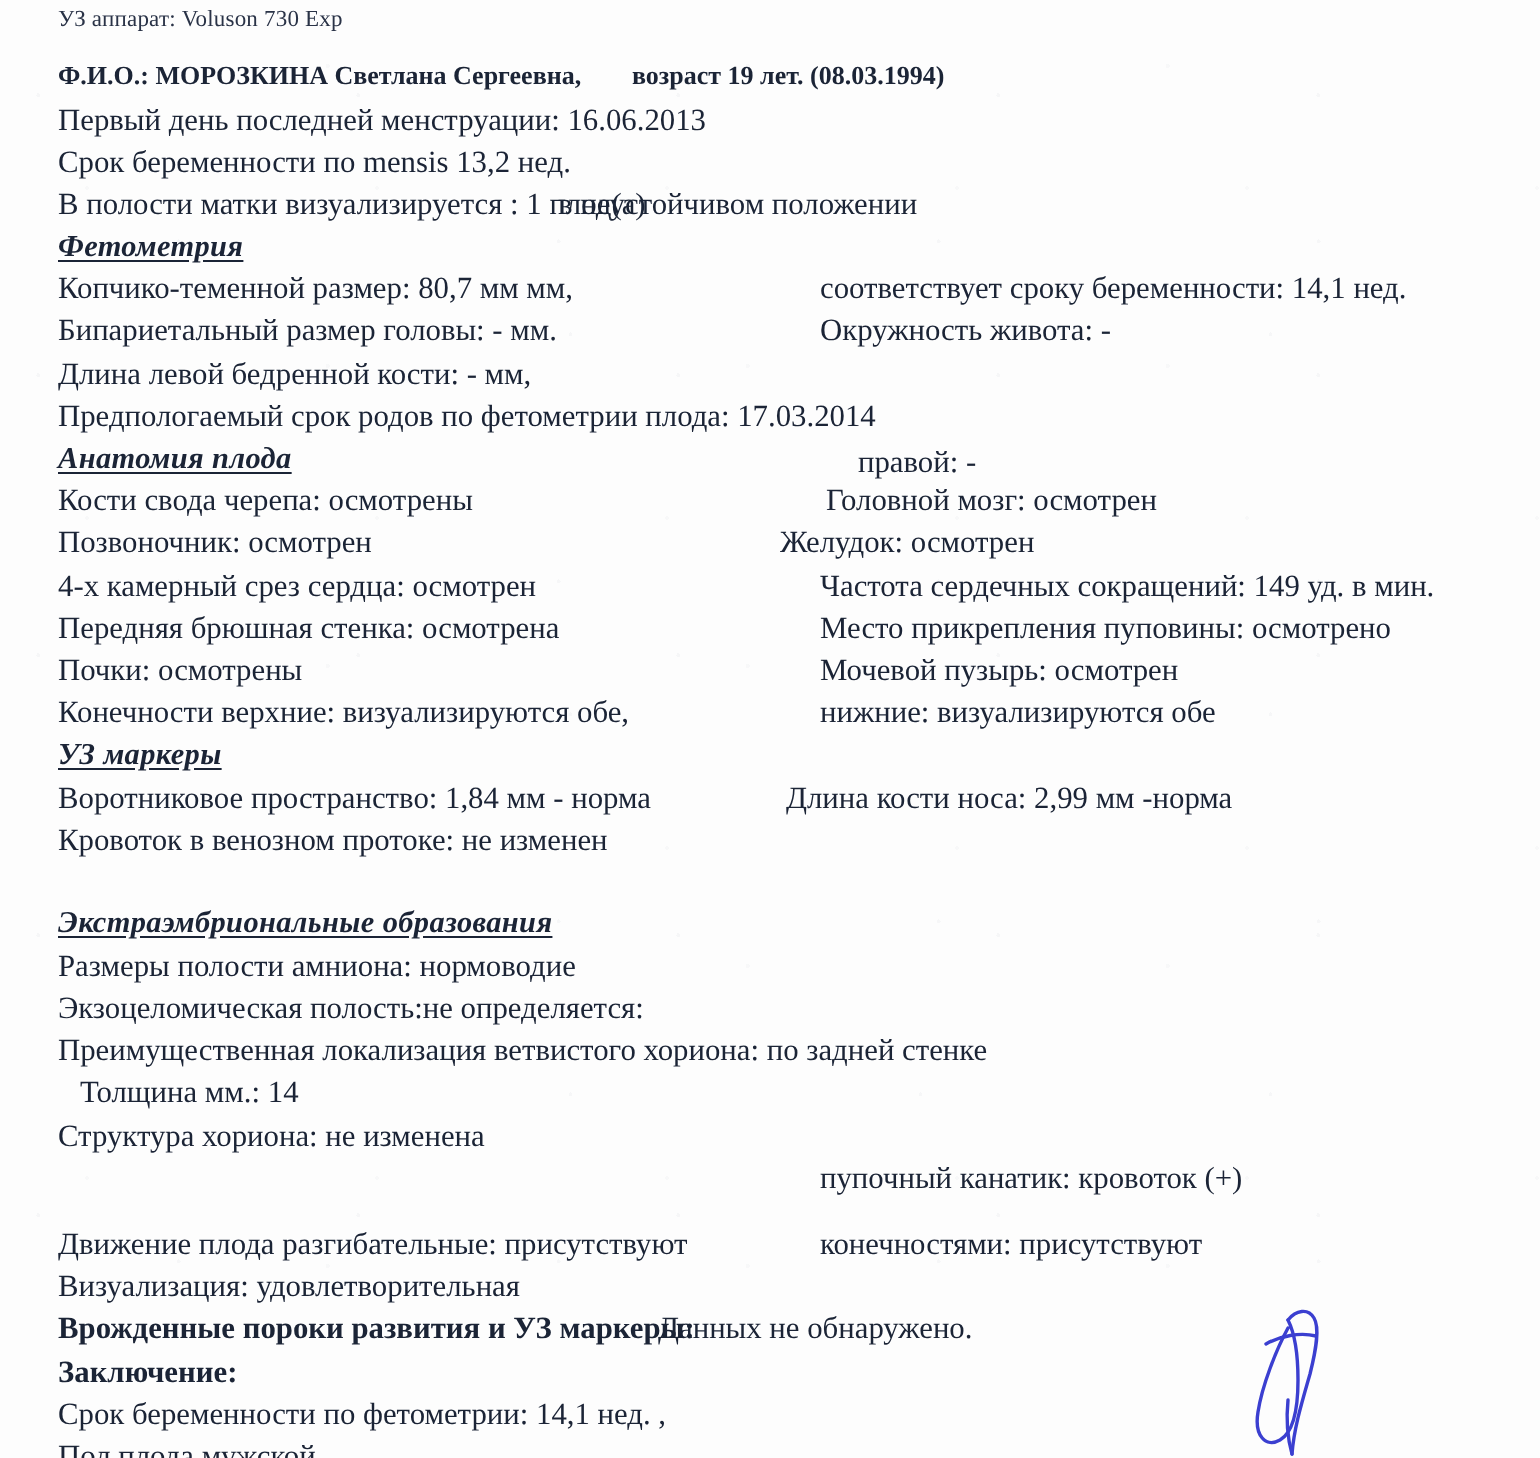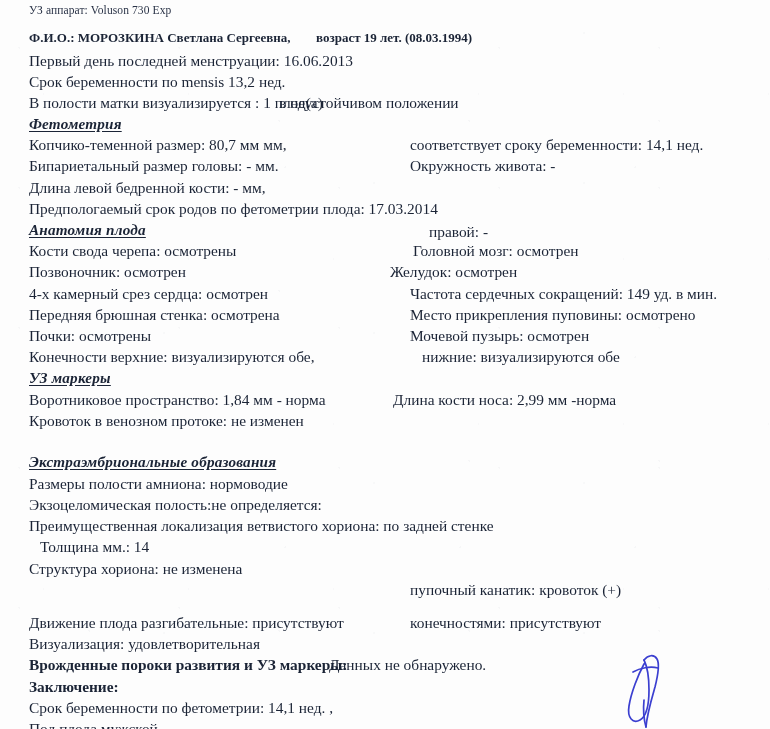--- a/index.html
+++ b/index.html
@@ -179,21 +179,21 @@
       <span class="right" style="left:381px;">Место прикрепления пуповины: осмотрено</span>
     </div>
 
     <div class="row">
       <span class="left">Почки: осмотрены</span>
       <span class="right" style="left:381px;">Мочевой пузырь: осмотрен</span>
     </div>
 
     <div class="row">
       <span class="left">Конечности верхние: визуализируются обе,</span>
-      <span class="right" style="left:381px;margin-left:12px;">нижние: визуализируются обе</span>
+      <span class="right" style="left:381px;">нижние: визуализируются обе</span>
     </div>
 
     <div class="row">
       <span class="left heading">УЗ маркеры</span>
     </div>
 
     <div class="row">
       <span class="left">Воротниковое пространство: 1,84 мм - норма</span>
       <span class="right" style="left:364px;">Длина кости носа: 2,99 мм -норма</span>
     </div>

